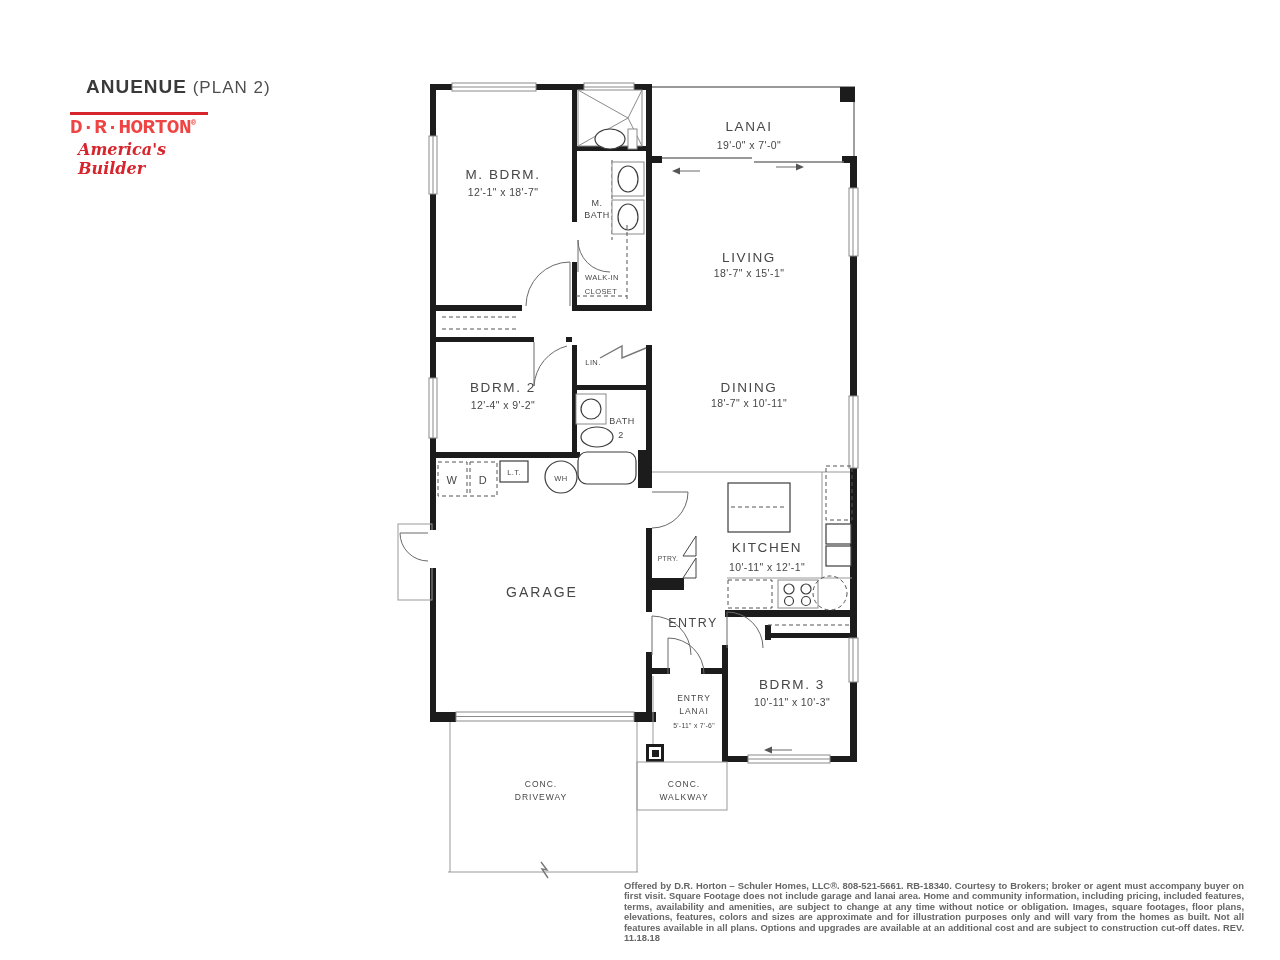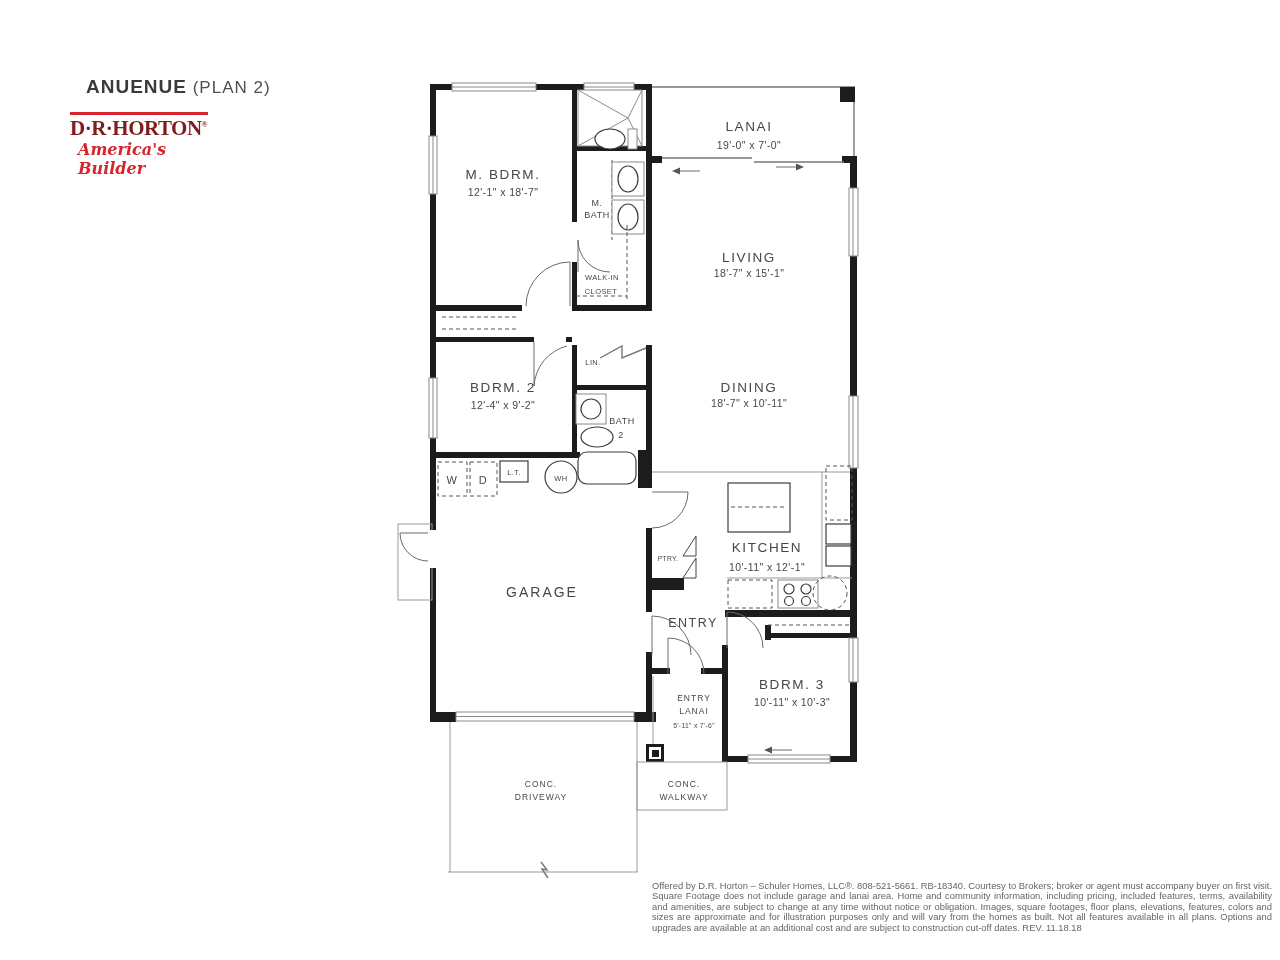--- a/index.html
+++ b/index.html
@@ -3,27 +3,27 @@
 <meta charset="utf-8">
 <style>
   html,body{margin:0;padding:0;background:#fff;}
   .page{position:relative;width:1280px;height:960px;background:#fff;overflow:hidden;
         font-family:"Liberation Sans",sans-serif;}
   .header{position:absolute;left:66px;top:76px;white-space:nowrap;margin-left:20px;}
   .header .title{font-size:19px;font-weight:bold;color:#3a3a3a;letter-spacing:1px;}
   .header .subtitle{font-size:17px;font-weight:normal;color:#4f4f4f;letter-spacing:1px;}
   .logo{position:absolute;left:70px;top:112px;width:150px;}
   .logo-rule{width:138px;height:3px;background:#d6252c;margin-bottom:2px;}
-  .logo-brand{font-family:Liberation Serif, serif;font-weight:bold;font-size:21px;
-              color:#7f1d1d;letter-spacing:-0.5px;line-height:1.05;}
+  .logo-brand{font-family:Liberation Mono, monospace;font-weight:bold;font-size:21px;
+              color:#ef4444;letter-spacing:-0.5px;line-height:1.05;}
   .logo-brand sup{font-size:8px;vertical-align:super;}
   .logo-tagline{font-family:"DejaVu Serif",serif;font-style:italic;font-weight:bold;
                 font-size:16px;color:#d6252c;padding-left:8px;margin-top:1px;}
-  .disclaimer{position:absolute;left:652px;top:881px;width:620px;font-size:9.4px;
-              line-height:10.4px;color:#666;text-align:justify;}
+  .disclaimer{position:absolute;left:624px;top:881px;width:620px;font-size:9.4px;
+              line-height:10.4px;color:#666;text-align:justify;font-weight:bold;}
   svg{position:absolute;left:0;top:0;}
   .wall{fill:#1c1c1c;}
   .thin{stroke:#999;stroke-width:1;fill:none;}
   .thin2{stroke:#777;stroke-width:1.4;fill:none;}
   .fix{stroke:#3d3d3d;stroke-width:1.2;fill:#fff;}
   .fixthin{stroke:#8a8a8a;stroke-width:1;fill:#fff;}
   .dash{stroke:#555;stroke-width:1;fill:none;stroke-dasharray:4 3;}
   .door{stroke:#6a6a6a;stroke-width:1;fill:none;}
   .win{fill:#fff;stroke:#8a8a8a;stroke-width:1;}
   .winline{stroke:#8a8a8a;stroke-width:1;}

